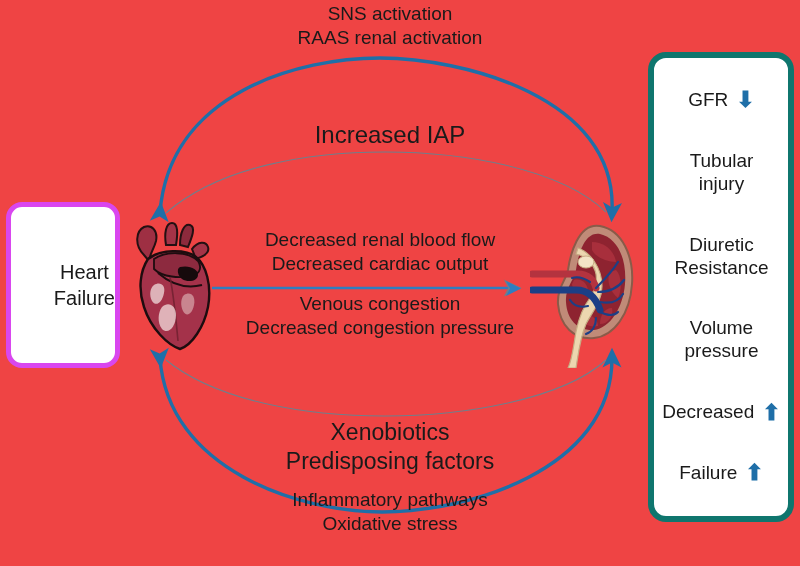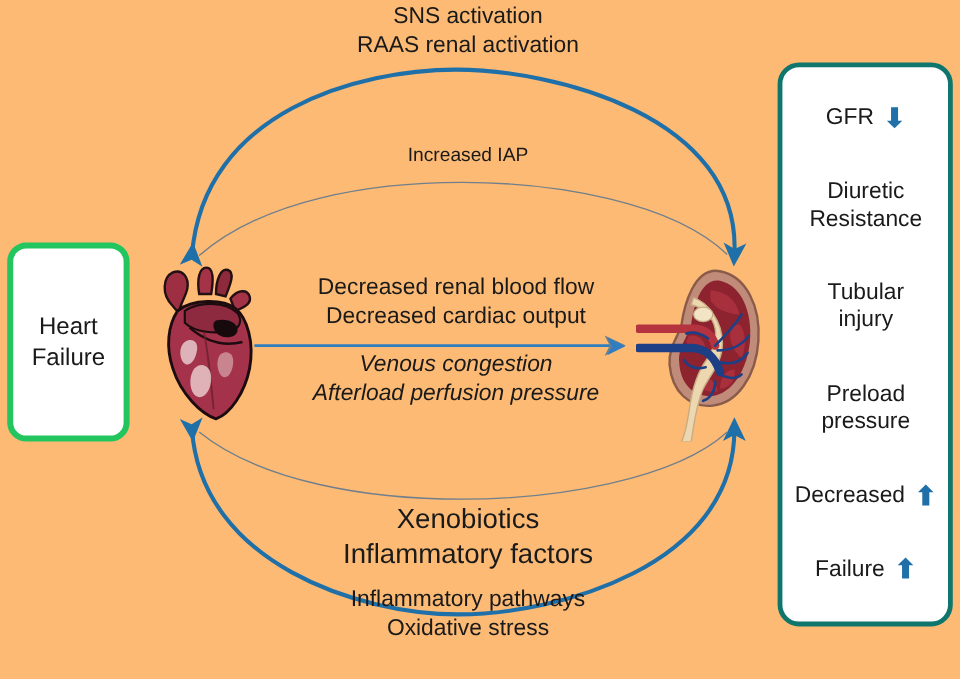--- a/index.html
+++ b/index.html
@@ -8,56 +8,57 @@
     background: #ffffff;
   }
   body {
     font-family: "Liberation Sans", sans-serif;
     color: #181818;
   }
   #stage {
     position: relative;
     width: 800px;
     height: 566px;
-    background: #fdba74;
+    background: #ef4444;
     overflow: hidden;
   }
   .abs { position: absolute; }
 
   
   .txt {
     text-align: center;
     line-height: 1.28;
     color: #1a1a1a;
     white-space: nowrap;
   }
   .txt .line { display: block; }
 
   
   #hf-box {
     left: 6px;
     top: 202px;
     width: 92px;
     height: 156px;
-    border: 5px solid #22c55e;
+    border: 5px solid #d946ef;
     border-radius: 16px;
     background: #ffffff;
     display: flex;
     align-items: center;
-    justify-content: center;
+    justify-content: flex-end;
+    padding-left: 12px;
   }
   #hf-box .txt { font-size: 20px; line-height: 1.3; }
 
   
   #kidney-panel {
     left: 648px;
     top: 52px;
     width: 146px;
     height: 470px;
-    border: 4px solid #0f766e;
+    border: 6px solid #0f766e;
     border-radius: 18px;
     background: #ffffff;
     box-sizing: border-box;
     padding: 12px 5px 12px 6px;
     display: flex;
     flex-direction: column;
     justify-content: space-around;
     align-items: center;
   }
   .panel-item {
@@ -77,23 +78,23 @@
   .arrow-glyph {
     color: #1f6fa8;
     font-size: 22px;
     font-weight: bold;
     line-height: 1;
     display: inline-block;
   }
 
   
   #cap-top      { left: 210px; top: 2px;   width: 360px; font-size: 19px; }
-  #cap-iap      { left: 230px; top: 120px; width: 320px; font-size: 16px; }
+  #cap-iap      { left: 230px; top: 120px; width: 320px; font-size: 24px; }
   #cap-mid-up   { left: 200px; top: 228px; width: 360px; font-size: 19px; }
-  #cap-mid-low  { left: 200px; top: 292px; width: 360px; font-size: 19px; font-style: italic; }
+  #cap-mid-low  { left: 200px; top: 292px; width: 360px; font-size: 19px; }
   #cap-xeno     { left: 210px; top: 418px; width: 360px; font-size: 23px; text-align: center; }
   #cap-bottom   { left: 200px; top: 488px; width: 380px; font-size: 19px; }
 
   
   #heart-art  { left: 118px; top: 215px; width: 110px; height: 140px; }
   #kidney-art { left: 530px; top: 218px; width: 110px; height: 150px; }
 
   
   #arcs {
     left: 0; top: 0; width: 800px; height: 566px;
@@ -209,56 +210,56 @@
     </g>
   </svg>
 
   <div id="cap-mid-up" class="abs txt">
     <span class="line">Decreased renal blood flow</span>
     <span class="line">Decreased cardiac output</span>
   </div>
 
   <div id="cap-mid-low" class="abs txt">
     <span class="line">Venous congestion</span>
-    <span class="line">Afterload perfusion pressure</span>
+    <span class="line">Decreased congestion pressure</span>
   </div>
 
   <div id="cap-xeno" class="abs txt">
     <span class="line">Xenobiotics</span>
-    <span class="line">Inflammatory factors</span>
+    <span class="line">Predisposing factors</span>
   </div>
 
   <div id="cap-bottom" class="abs txt">
     <span class="line">Inflammatory pathways</span>
     <span class="line">Oxidative stress</span>
   </div>
 
   <div id="kidney-panel" class="abs">
 
   <div class="panel-item">
         <div class="label">
           <span class="line">GFR</span>
         </div>
         <span class="arrow-glyph">⬇</span>
       </div>
       <div class="panel-item">
         <div class="label">
+          <span class="line">Tubular</span>
+          <span class="line">injury</span>
+        </div>
+      </div>
+      <div class="panel-item">
+        <div class="label">
           <span class="line">Diuretic</span>
           <span class="line">Resistance</span>
         </div>
       </div>
       <div class="panel-item">
         <div class="label">
-          <span class="line">Tubular</span>
-          <span class="line">injury</span>
-        </div>
-      </div>
-      <div class="panel-item">
-        <div class="label">
-          <span class="line">Preload</span>
+          <span class="line">Volume</span>
           <span class="line">pressure</span>
         </div>
       </div>
       <div class="panel-item">
         <div class="label">
           <span class="line">Decreased</span>
         </div>
         <span class="arrow-glyph">⬆</span>
       </div>
       <div class="panel-item">

